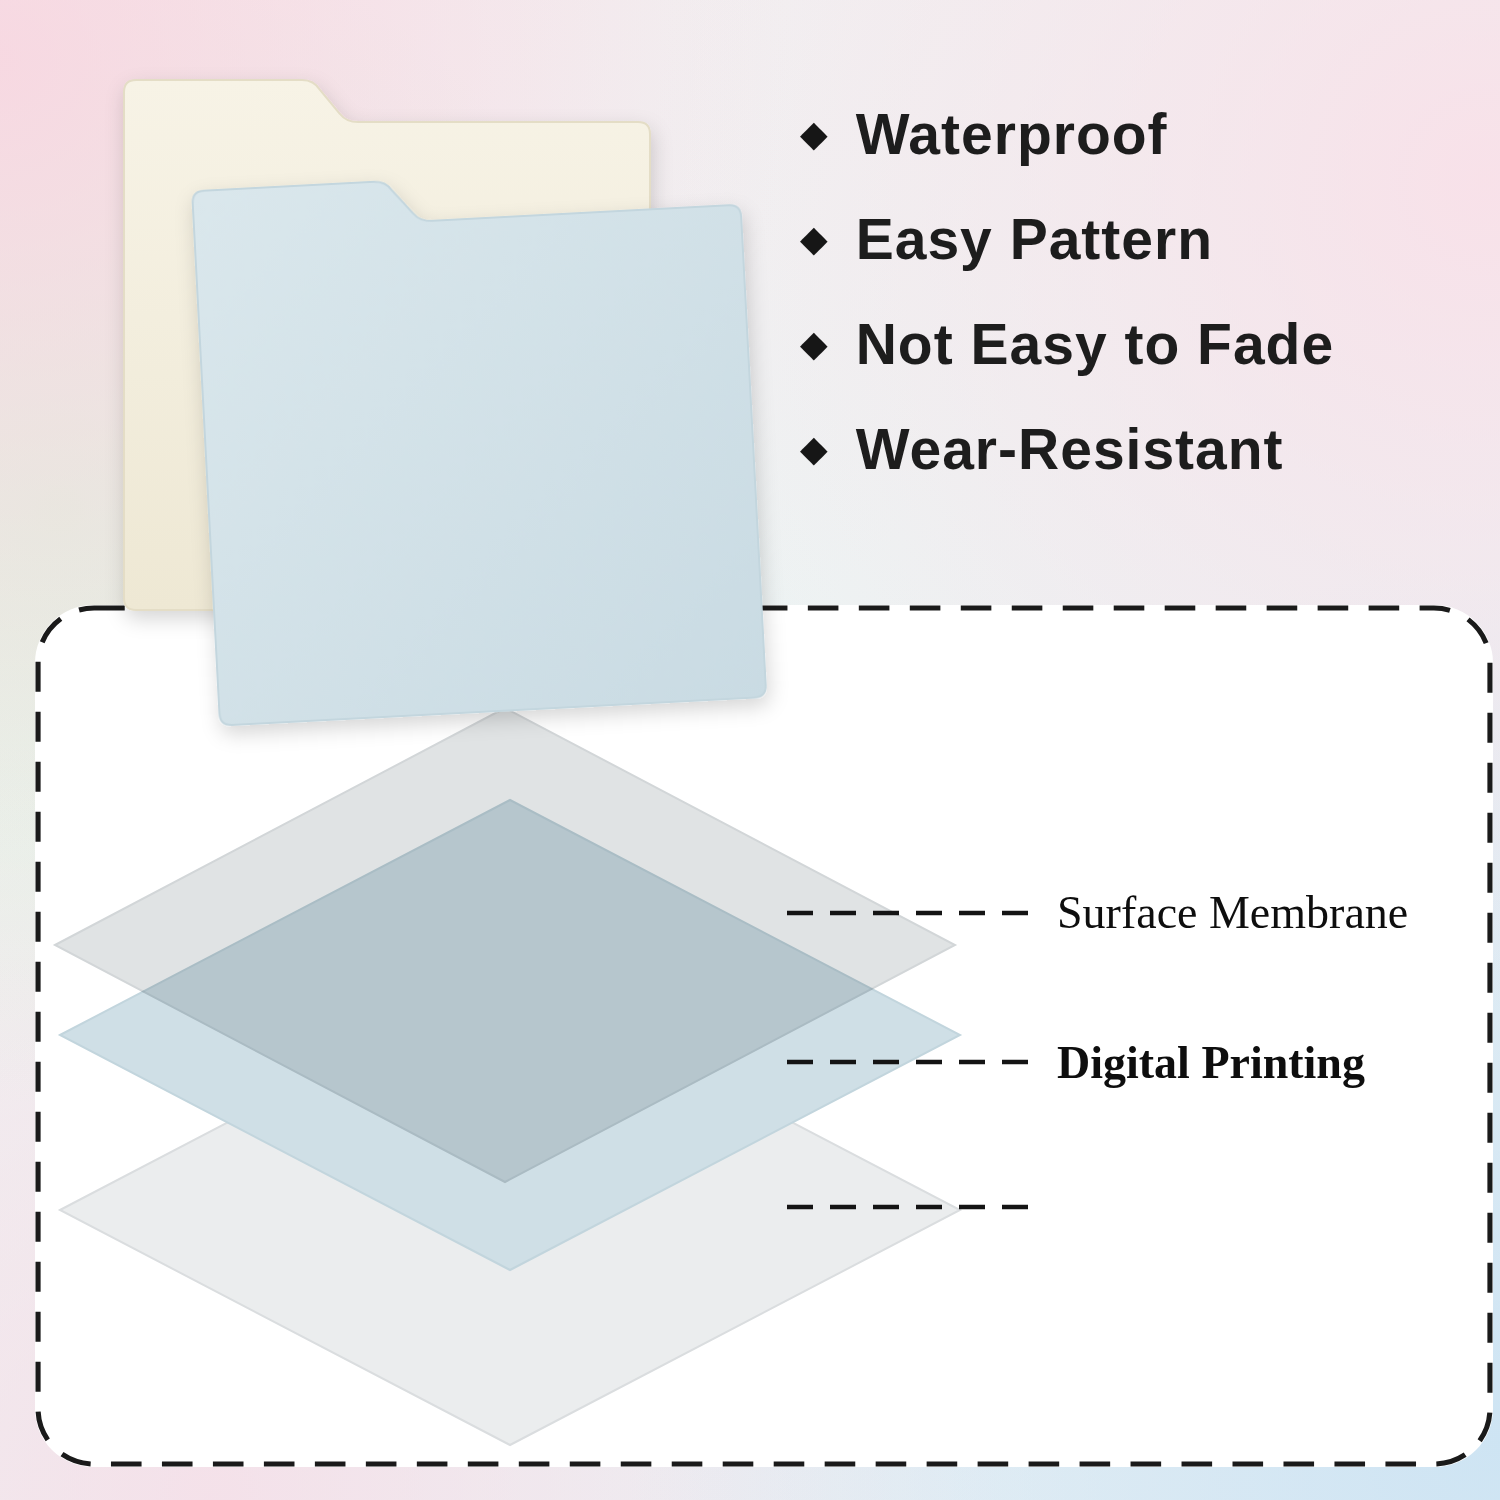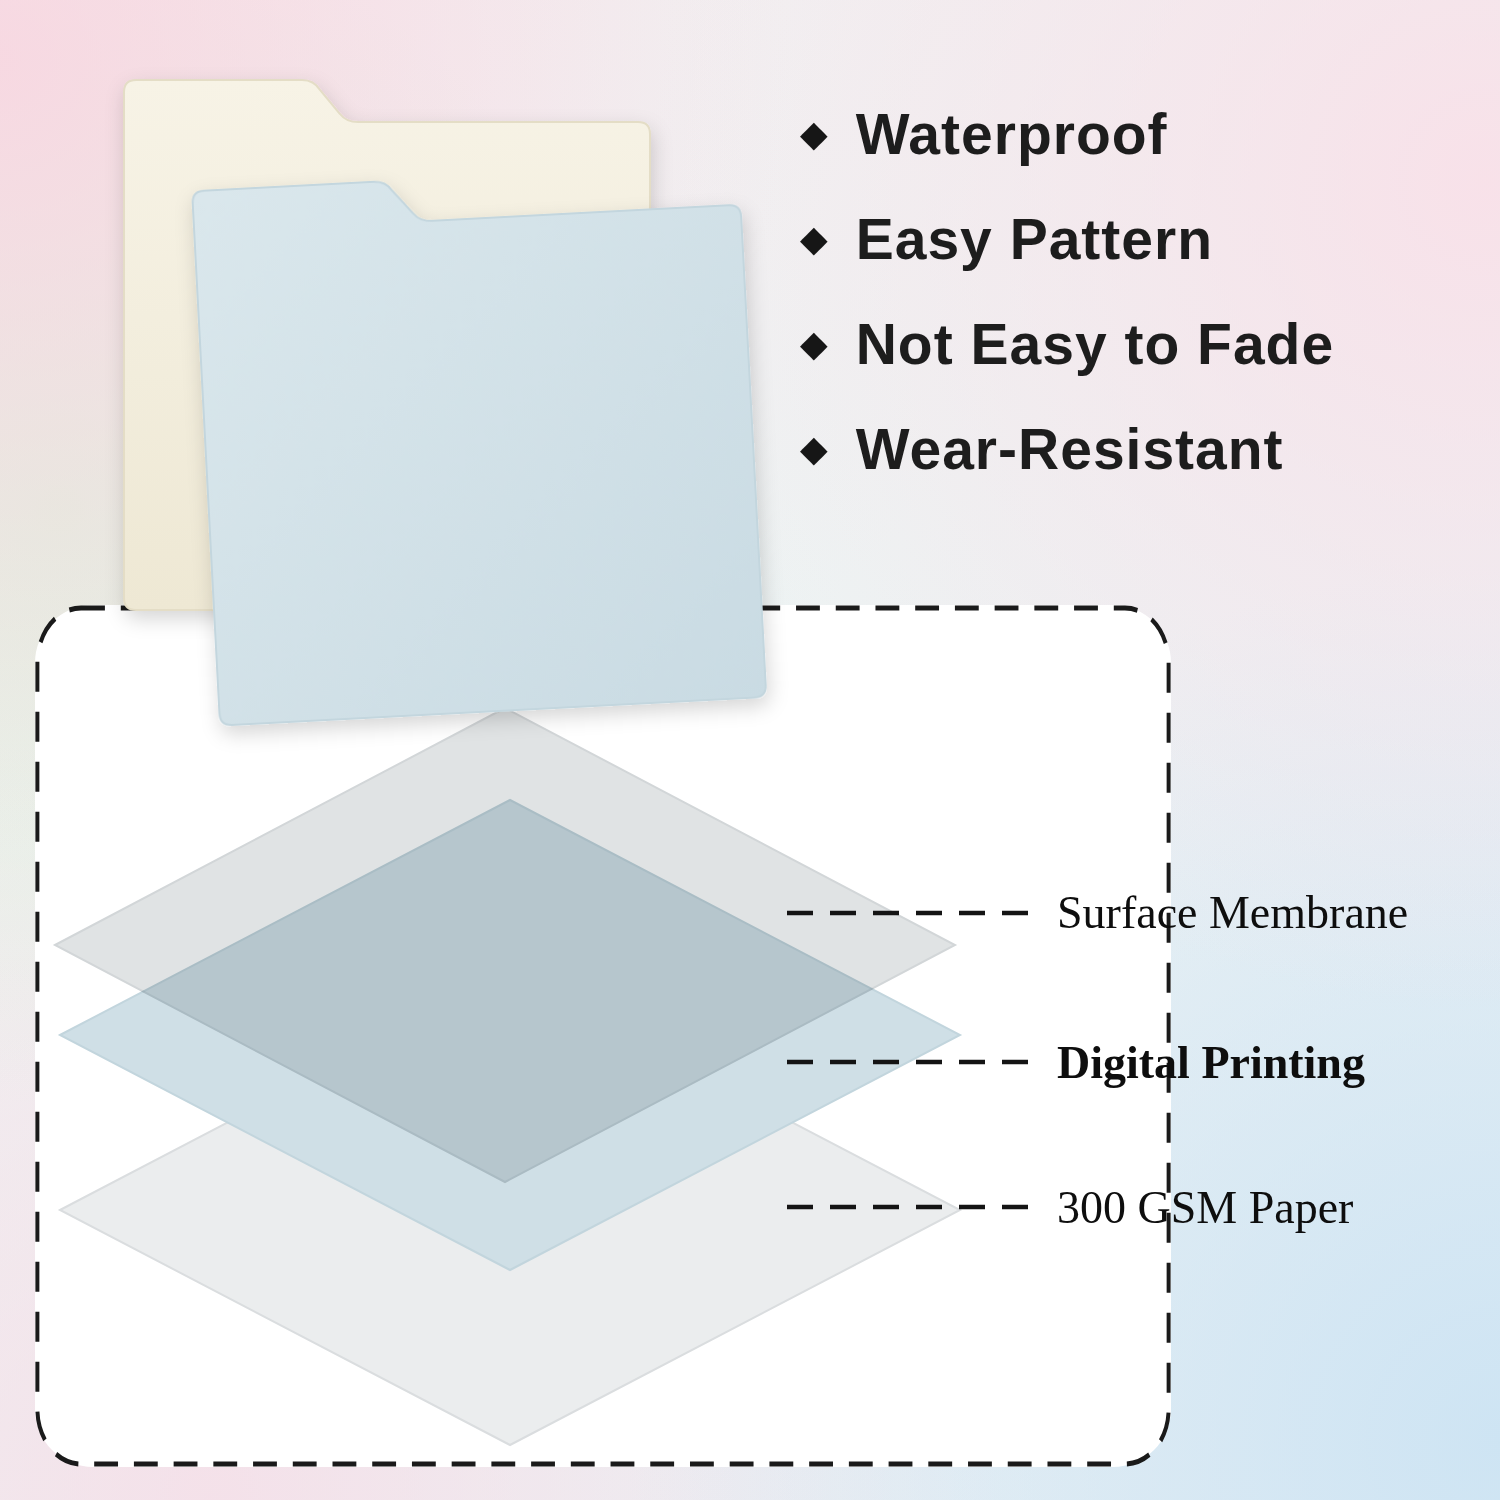--- a/index.html
+++ b/index.html
@@ -14,24 +14,25 @@
       radial-gradient(circle at 99% 12%,rgba(250,222,231,.85), rgba(250,222,231,0) 42%),
       radial-gradient(circle at 100% 96%,rgba(203,227,243,.9), rgba(203,227,243,0) 42%),
       radial-gradient(circle at 14% 100%,rgba(247,219,230,.75),rgba(247,219,230,0) 40%),
       linear-gradient(135deg,#f6ecef 0%,#edf3f3 48%,#e8eff5 100%);
   }
 
   
   .panel{
     position:absolute;
     left:35px; top:605px;
-    width:1136px; height:862px;
+    width:1430px; height:862px;
     background:#ffffff;
     border-radius:58px;
     z-index:1;
+    padding-left:28px;
   }
   .panel-border{
     position:absolute; inset:0;
     width:100%; height:100%;
   }
   .diagram-svg{
     position:absolute; left:0; top:0;
     width:1430px; height:862px;
   }
   .layer-label{
@@ -97,21 +98,20 @@
       <line x1="752" y1="457" x2="1005" y2="457" stroke="#141414" stroke-width="4.5" stroke-dasharray="26 17"></line>
       <line x1="752" y1="602" x2="1005" y2="602" stroke="#141414" stroke-width="4.5" stroke-dasharray="26 17"></line>
     </svg>
 
     <svg class="panel-border" viewBox="0 0 1430 862" preserveAspectRatio="none">
       <rect x="3" y="3" width="1424" height="856" rx="55" ry="55" fill="none" stroke="#1a1a1a" stroke-width="5" stroke-dasharray="30 20"></rect>
     </svg>
 
     <div class="layer-label label-1">Surface Membrane</div>
     <div class="layer-label label-2">Digital Printing</div>
-    <div class="layer-label label-3">300 GSM Paper</div>
   </div>
 
   <svg class="folders-svg" viewBox="0 0 800 780">
     <defs>
       <linearGradient id="creamGrad" x1="0" y1="0" x2="0" y2="1">
         <stop offset="0" stop-color="#f7f3e6"></stop>
         <stop offset="1" stop-color="#eee8d4"></stop>
       </linearGradient>
       <linearGradient id="blueGrad" x1="0" y1="0" x2="1" y2="1">
         <stop offset="0" stop-color="#dae7ec"></stop>

